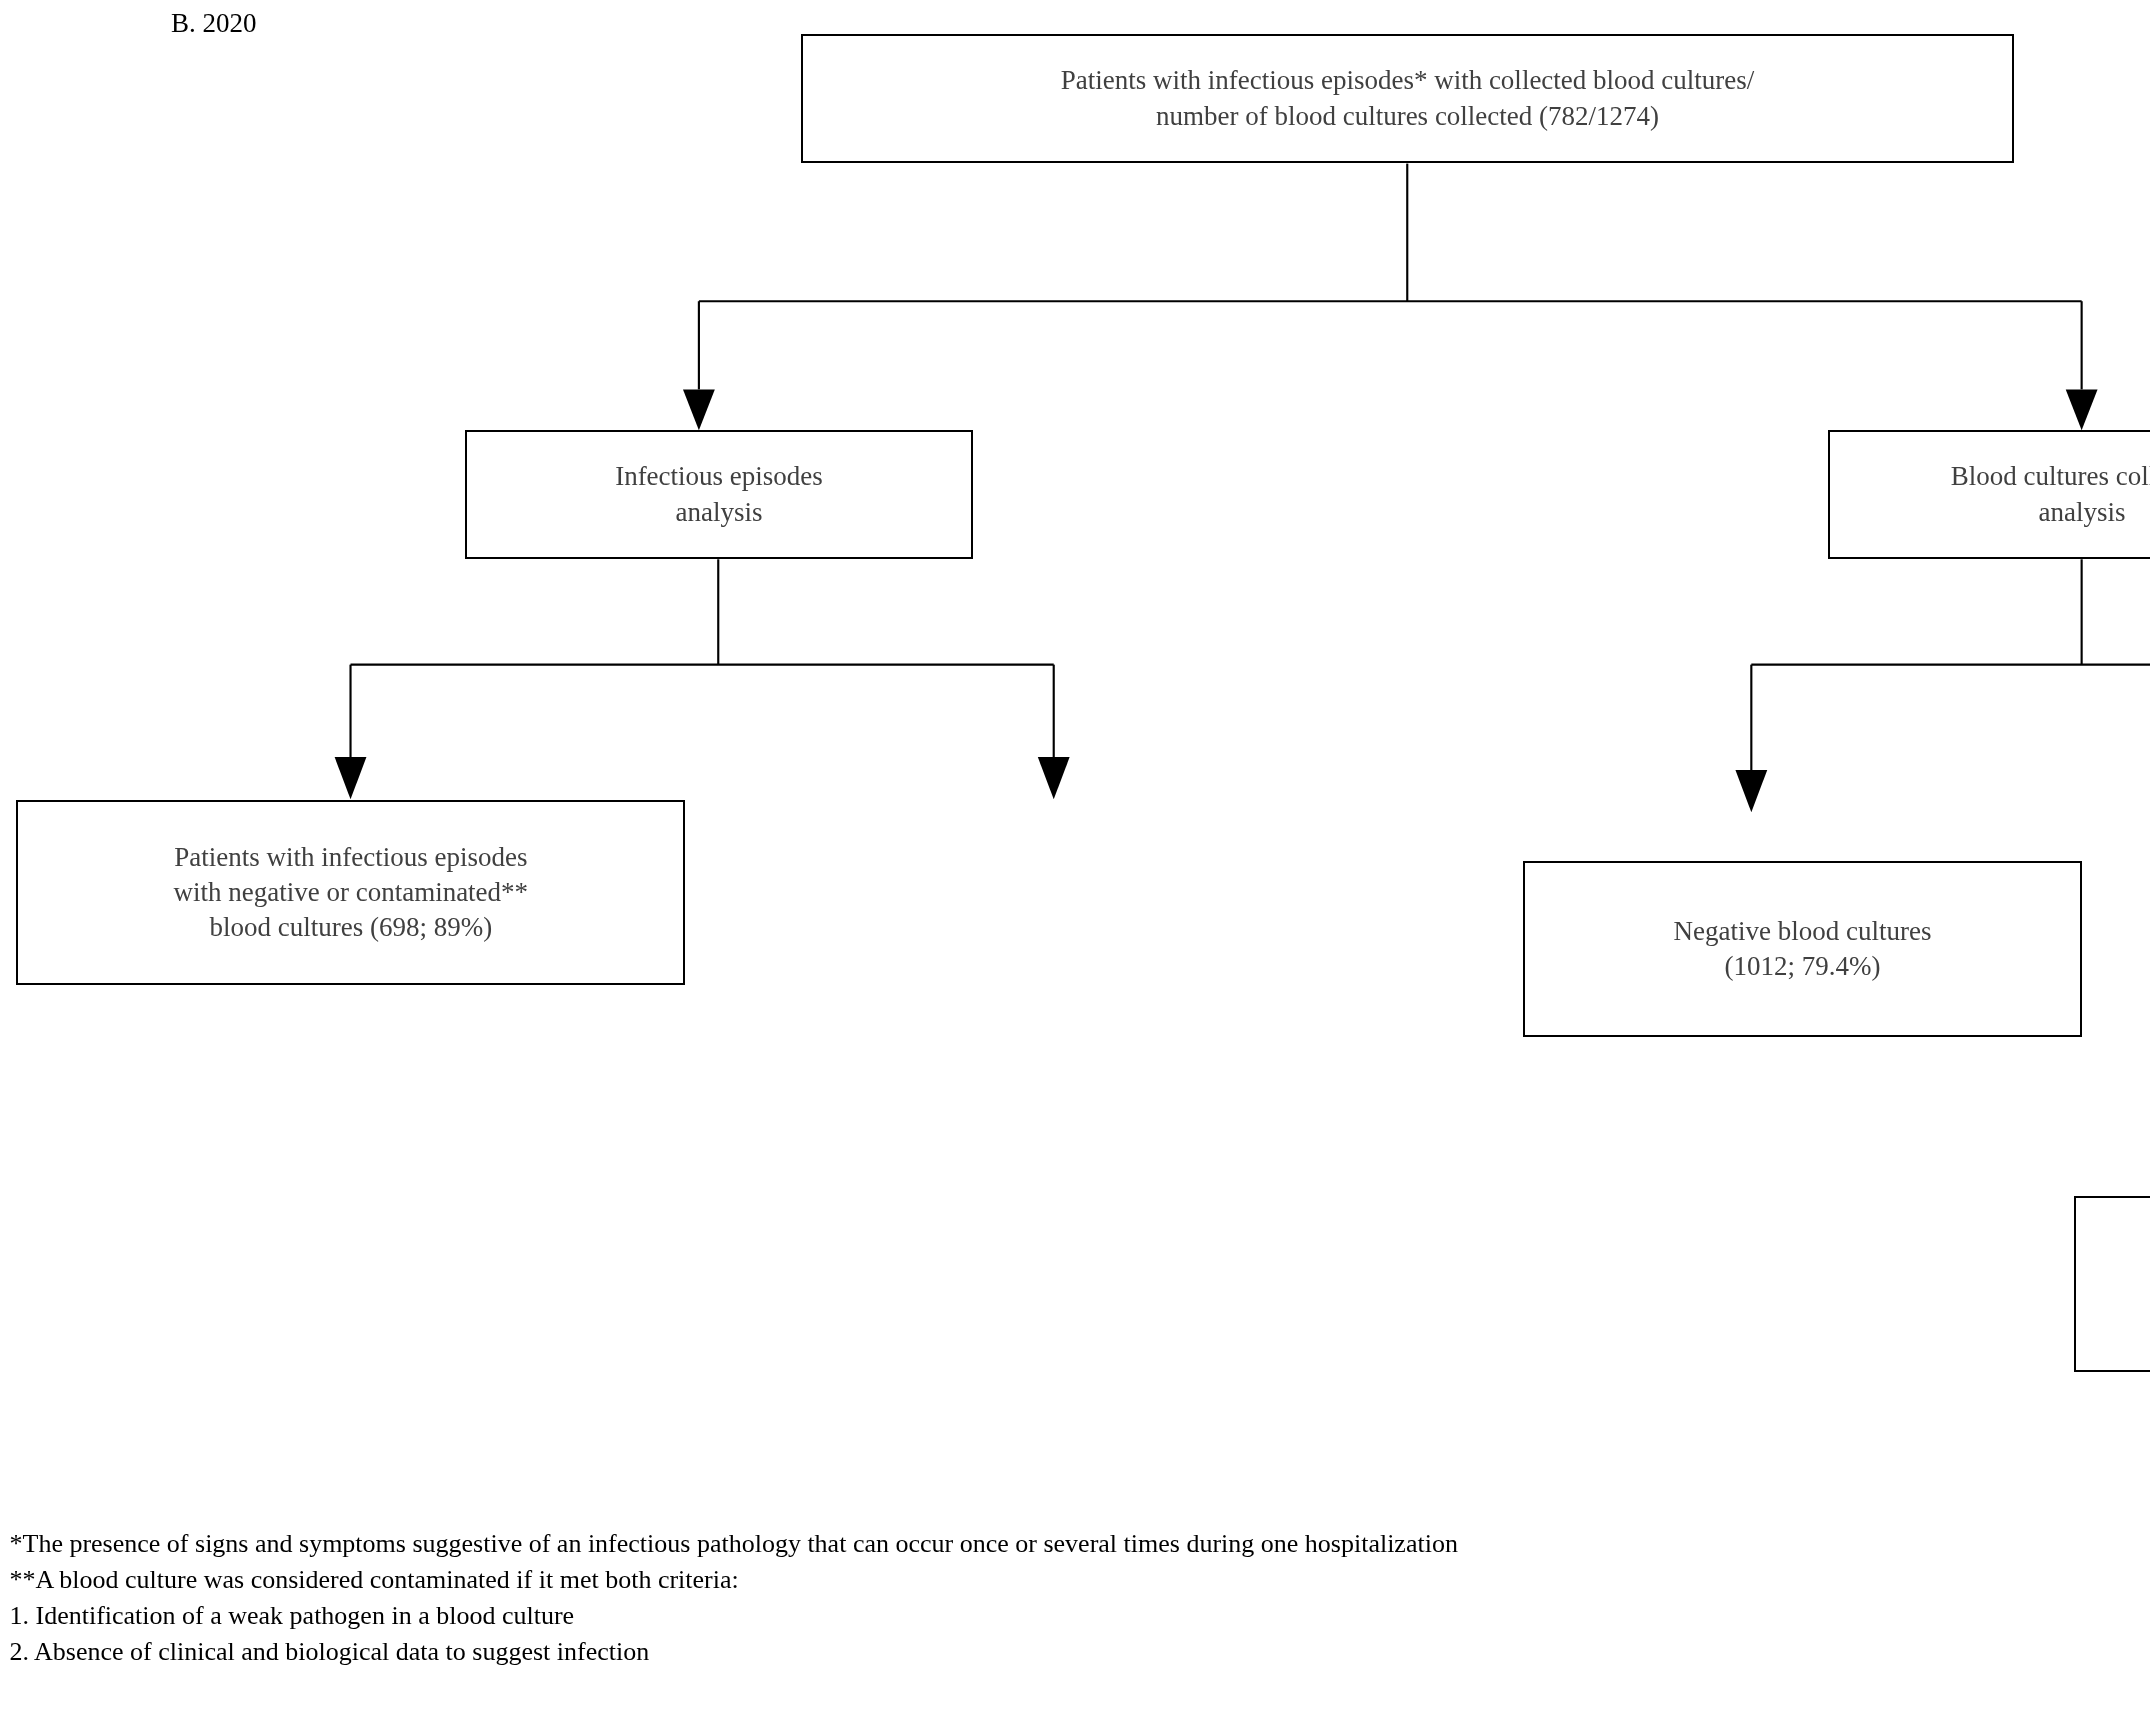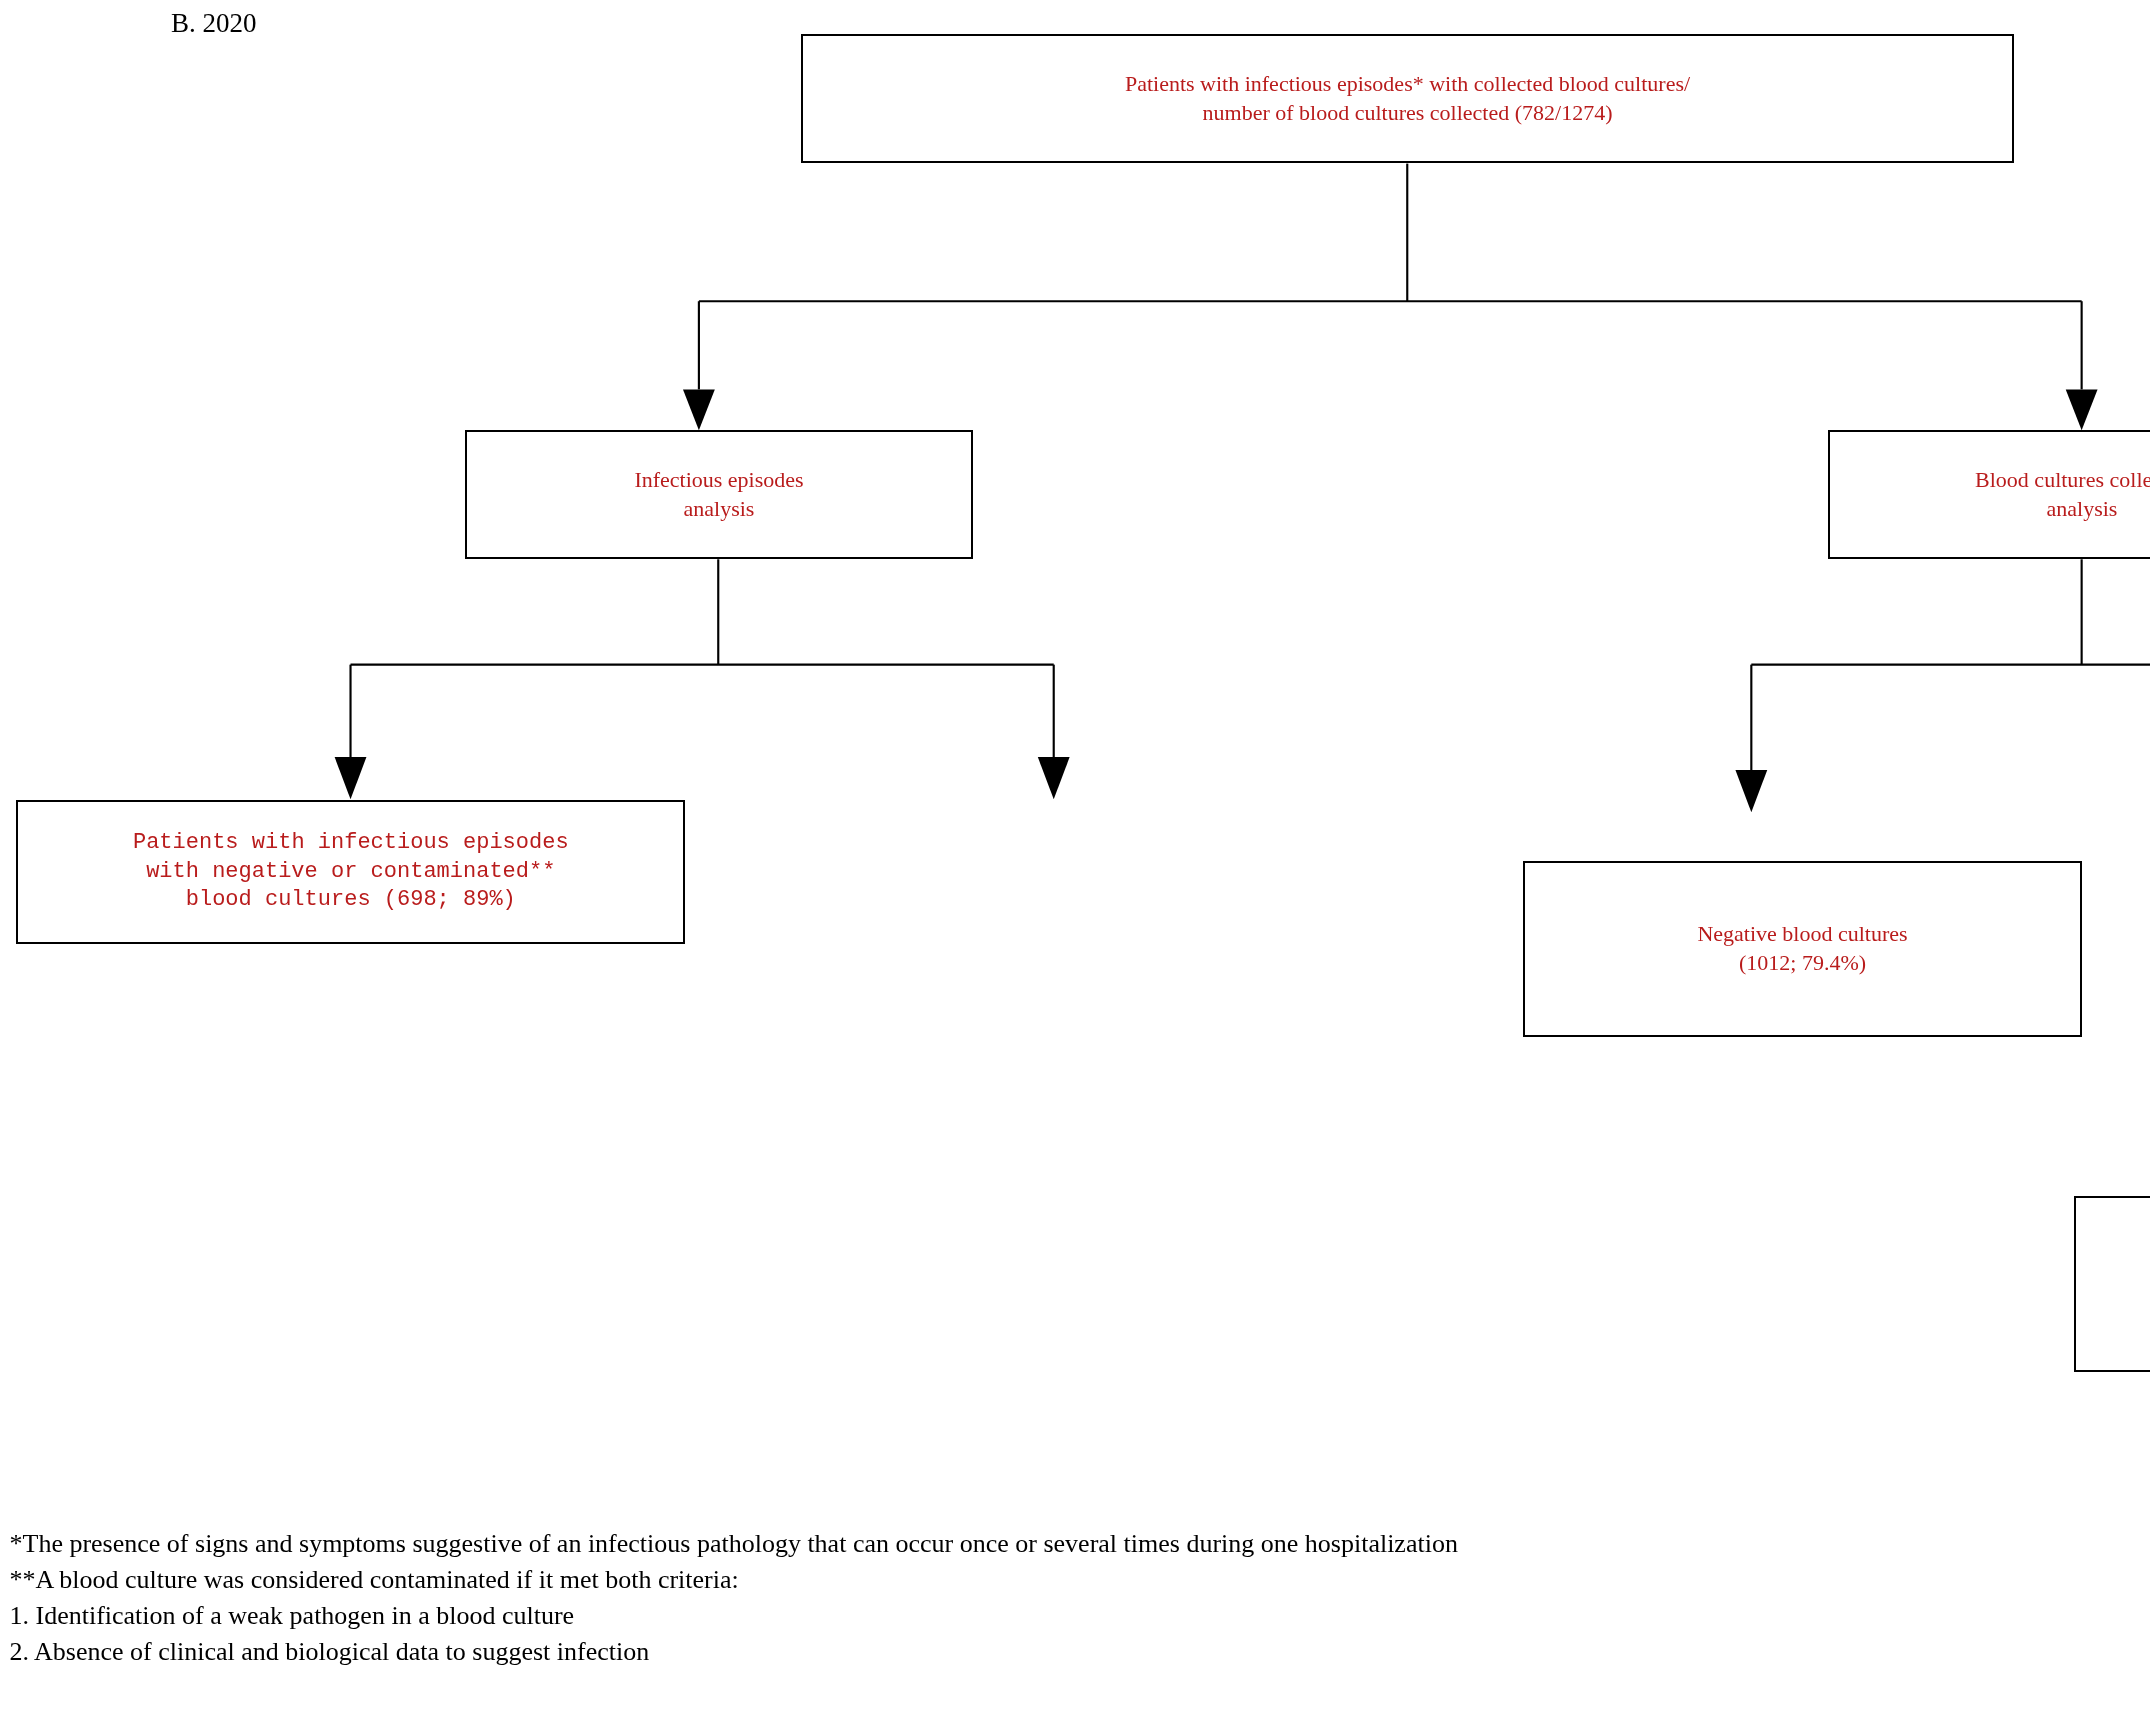--- a/index.html
+++ b/index.html
@@ -33,24 +33,24 @@
     position: absolute;
     box-sizing: border-box;
     border: 2.2px solid #000000;
     background: #ffffff;
     display: flex;
     align-items: center;
     justify-content: center;
     text-align: center;
   }
   .node-text {
-    font-size: 22px;
+    font-size: 27px;
     line-height: 1.30;
     padding: 0 6px;
-    color: #b91c1c;
+    color: #404040;
     white-space: pre-line;
   }
   .footnotes {
     position: absolute;
     left: 9.5px;
     top: 1526px;
     width: 2710px;
   }
   .footnote-line {
     font-size: 26px;
@@ -121,21 +121,21 @@
   <div class="node" style="left:465px; top:430px; width:508px; height:129px;">
     <span class="node-text">Infectious episodes
 analysis</span>
   </div>
 
   <div class="node" style="left:1828px; top:430px; width:508px; height:129px;">
     <span class="node-text">Blood cultures collected
 analysis</span>
   </div>
 
-  <div class="node" style="left:16.3px; top:800px; width:669px; height:144px;font-family:Liberation Mono, monospace;">
+  <div class="node" style="left:16.3px; top:800px; width:669px; height:185px;">
     <span class="node-text">Patients with infectious episodes
 with negative or contaminated**
 blood cultures (698; 89%)</span>
   </div>
 
 
   <div class="node" style="left:1523px; top:813px; width:559px; height:176px;margin-top:48px;">
     <span class="node-text">Negative blood cultures
 (1012; 79.4%)</span>
   </div>

